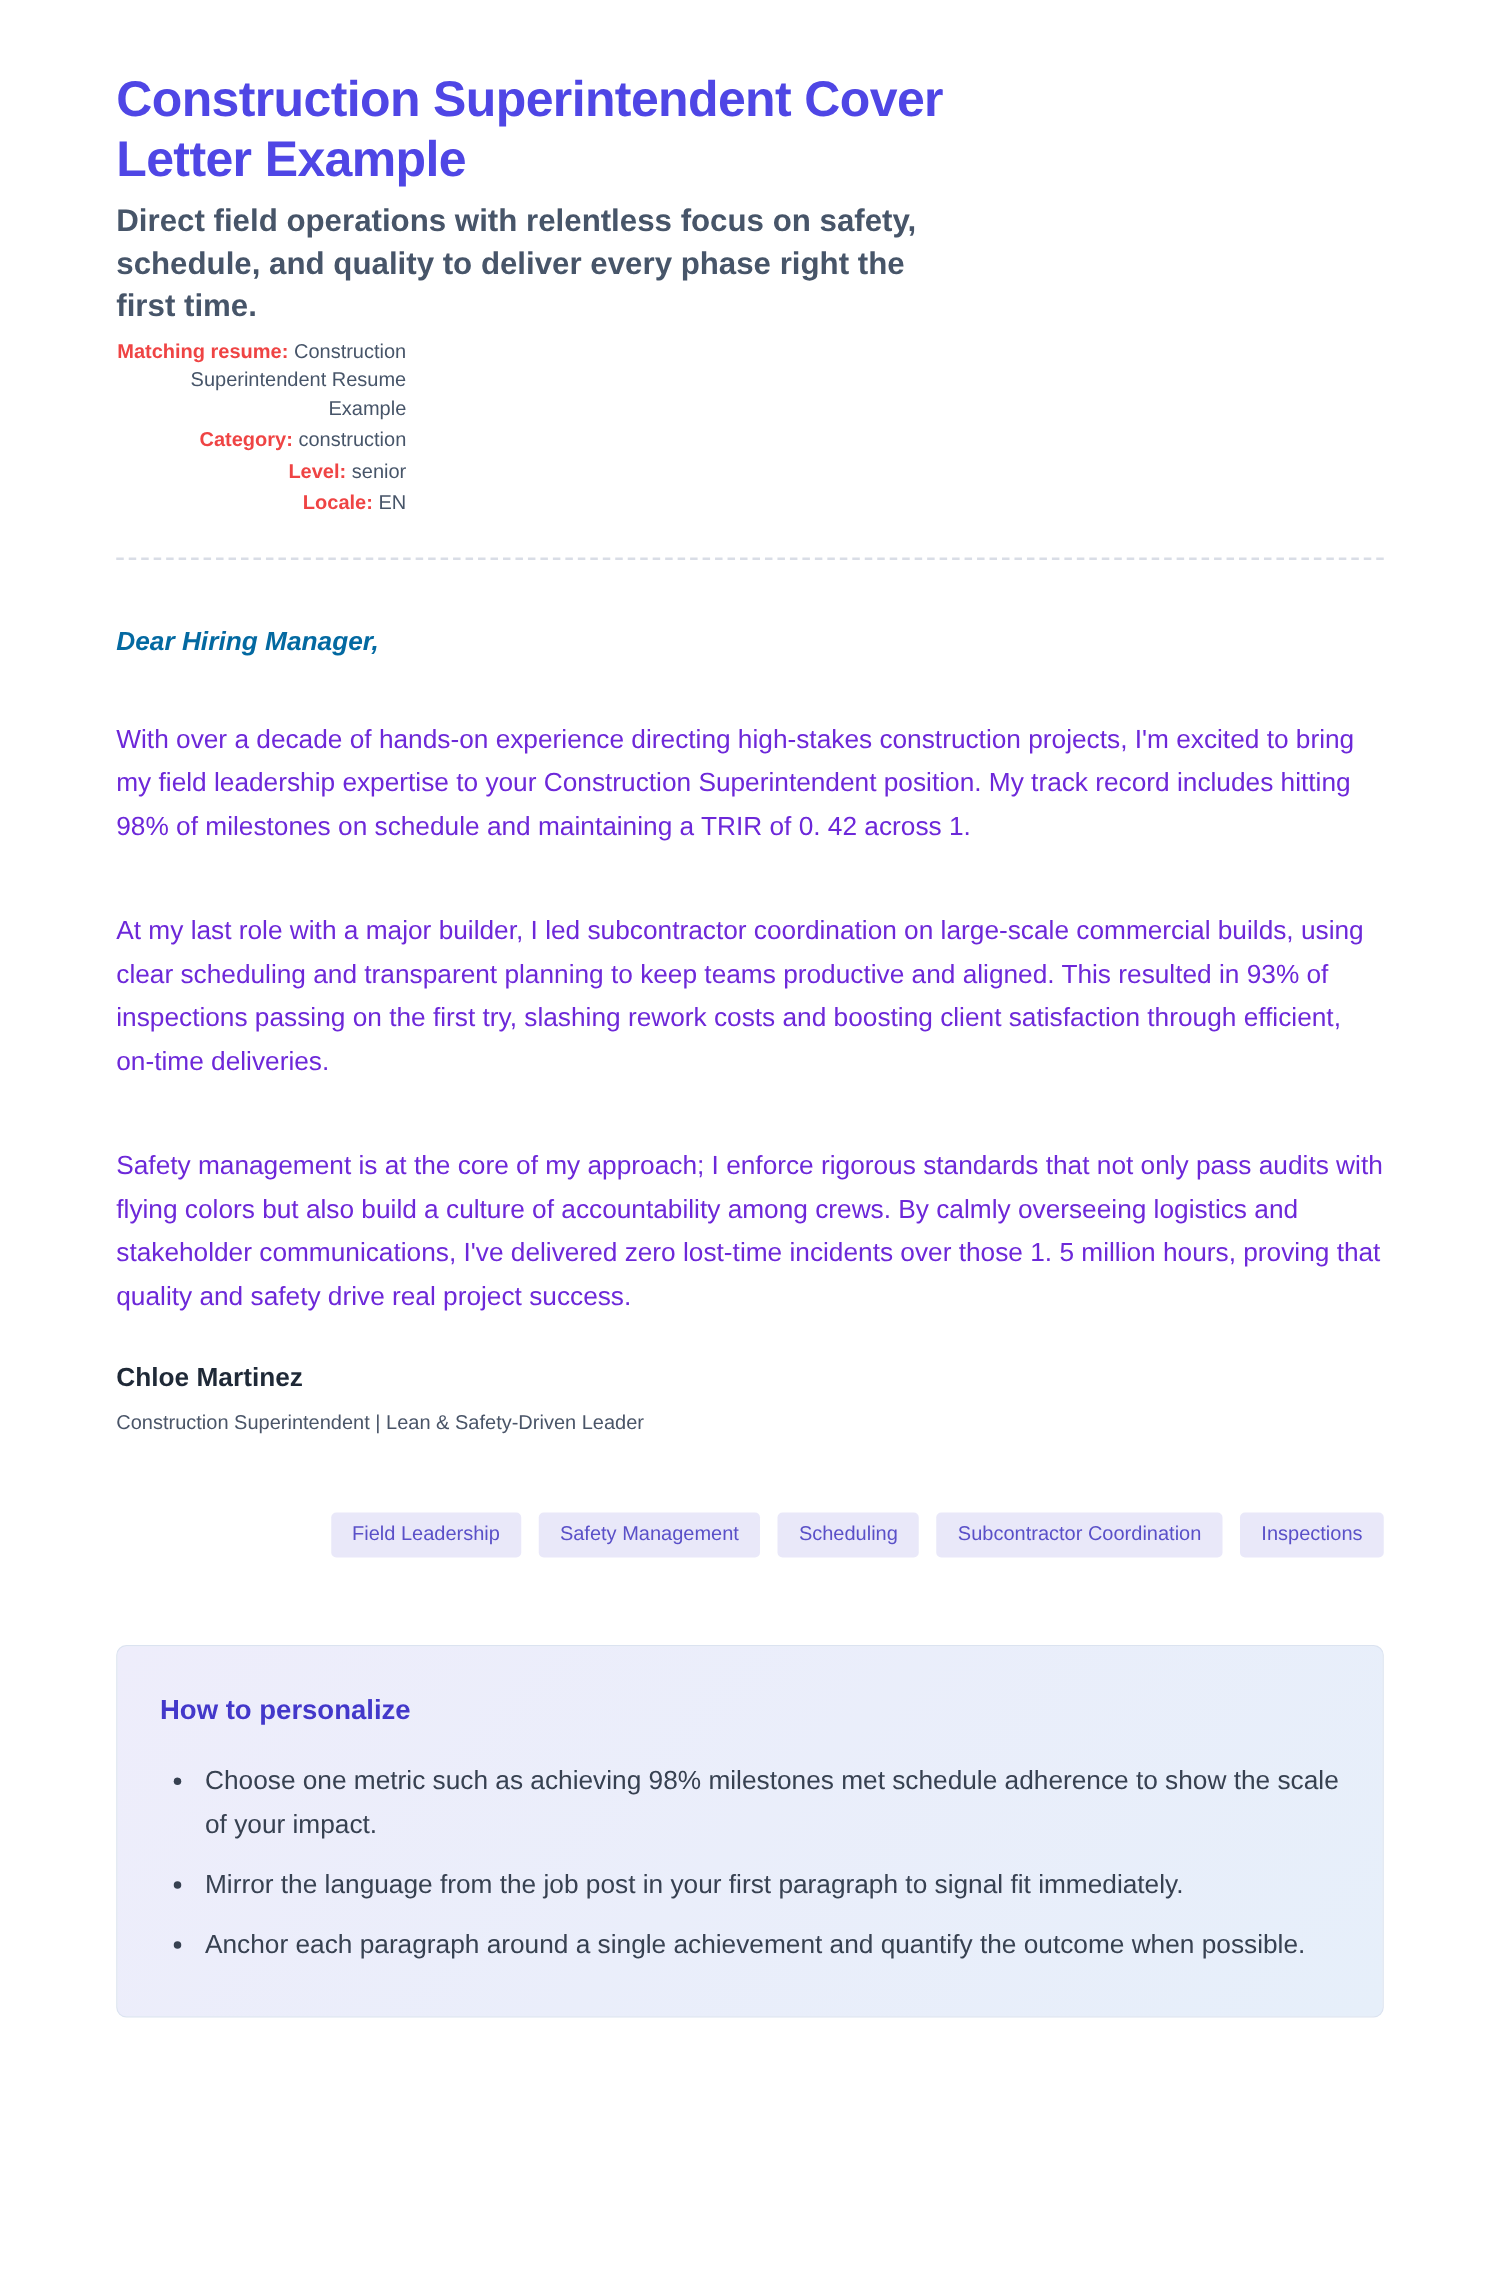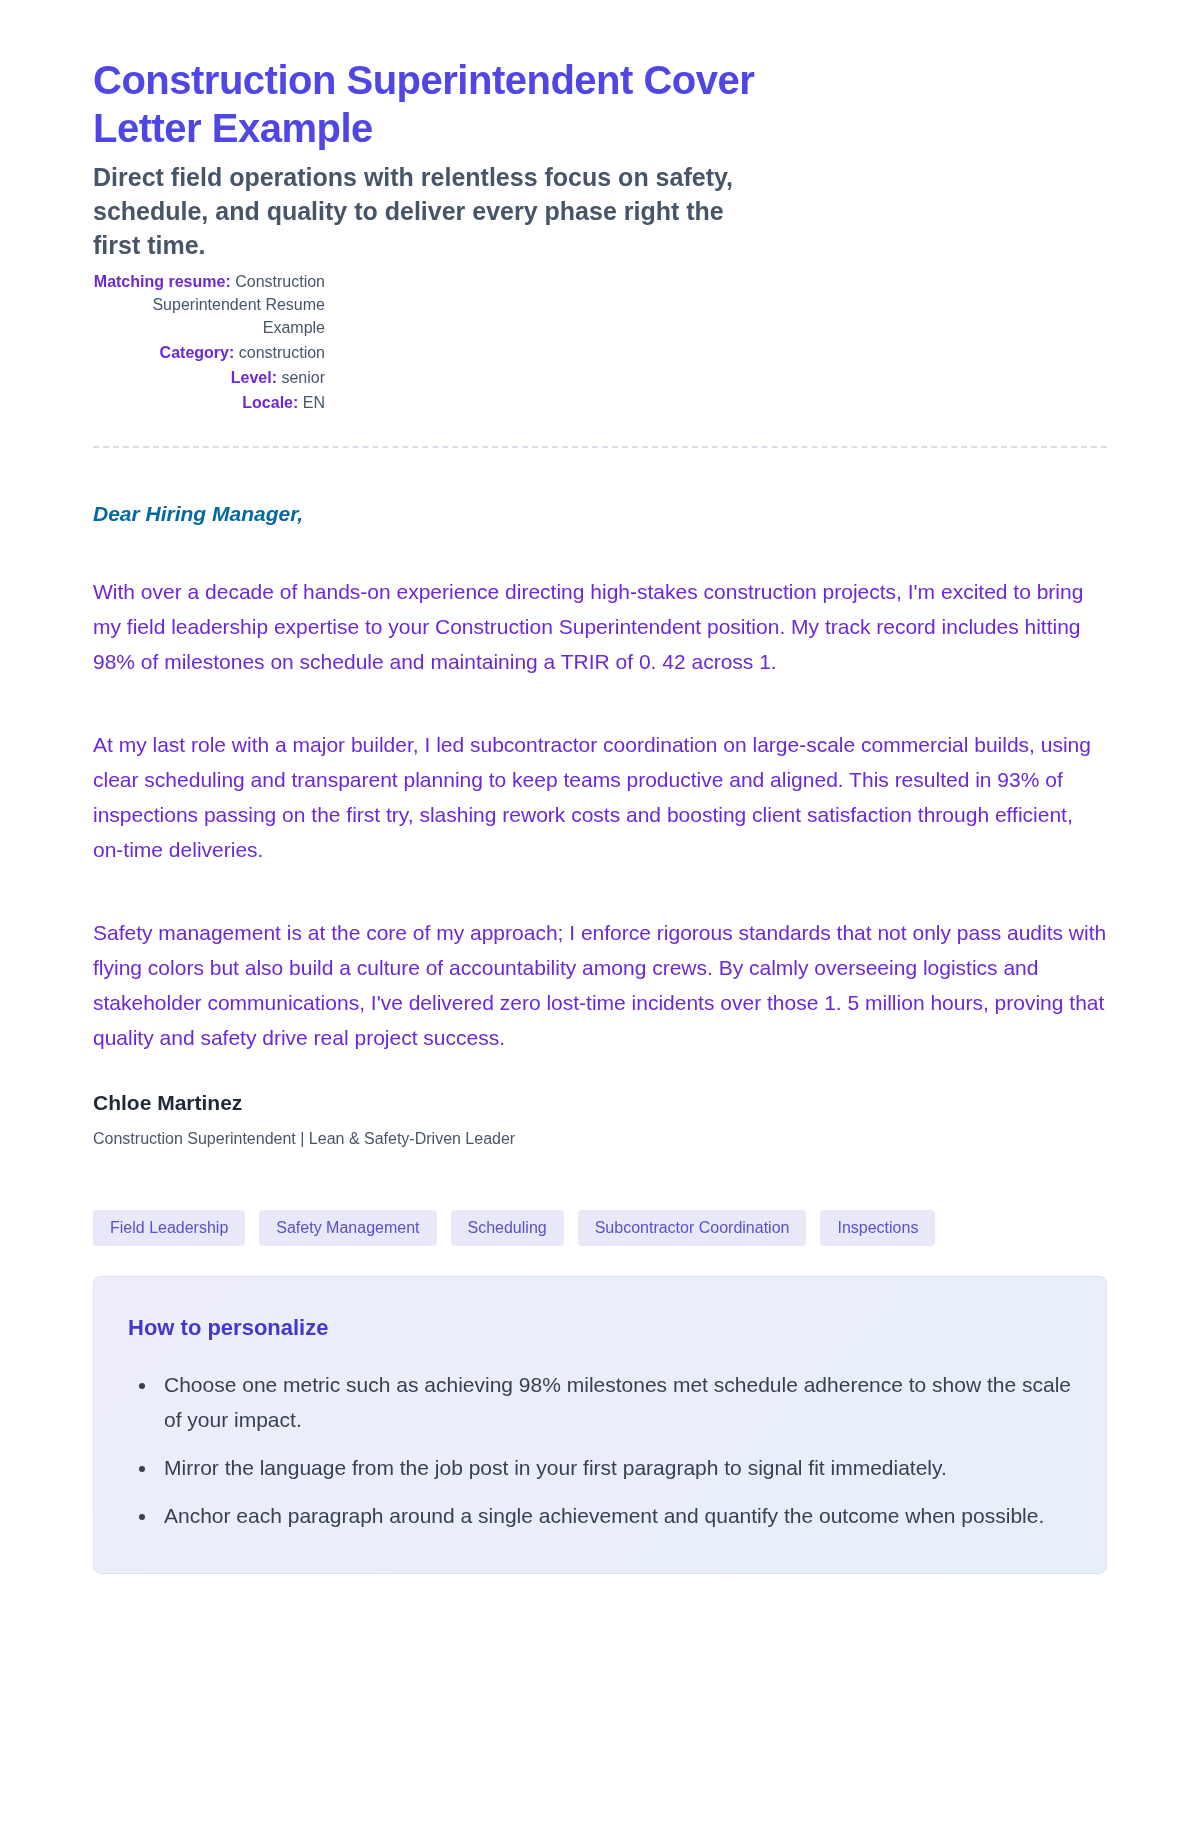--- a/index.html
+++ b/index.html
@@ -34,21 +34,21 @@
   .meta-block {
     width: 232px;
     flex-shrink: 0;
     text-align: right;
     font-size: 16px;
     line-height: 23px;
     color: #475569;
     padding-top: 8px;
   }
   .meta-row { margin-bottom: 2px; }
-  .meta-label { font-weight: 700; color: #6d28d9; }
+  .meta-label { font-weight: 700; color: #ef4444; }
 
   .divider {
     margin-top: 30px;
     border: none;
     border-top: 2px dashed #d9dde6;
     height: 0;
   }
 
   
   .salutation {
@@ -71,34 +71,34 @@
     font-weight: 700;
     color: #1f2937;
   }
   .signature-role {
     margin-top: 15px;
     font-size: 16px;
     color: #4a5568;
   }
 
   
-  .tags-row { margin-top: 62px; display: flex; flex-wrap: wrap; gap: 14px; }
+  .tags-row { margin-top: 62px; display: flex; flex-wrap: wrap; gap: 14px; justify-content: flex-end; }
   .tag-chip {
     display: inline-block;
     padding: 9px 17px;
     background: #e9e8f9;
     color: #5a50c8;
     font-size: 16px;
     border-radius: 4px;
     white-space: nowrap;
   }
 
   
   .personalize-box {
-    margin-top: 30px;
+    margin-top: 70px;
     padding: 38px 34px 40px;
     background: linear-gradient(135deg, #eeedfb 0%, #e6effa 100%);
     border: 1px solid #dbe3f0;
     border-radius: 8px;
   }
   .personalize-heading {
     font-size: 22px;
     font-weight: 700;
     color: #4338ca;
   }

